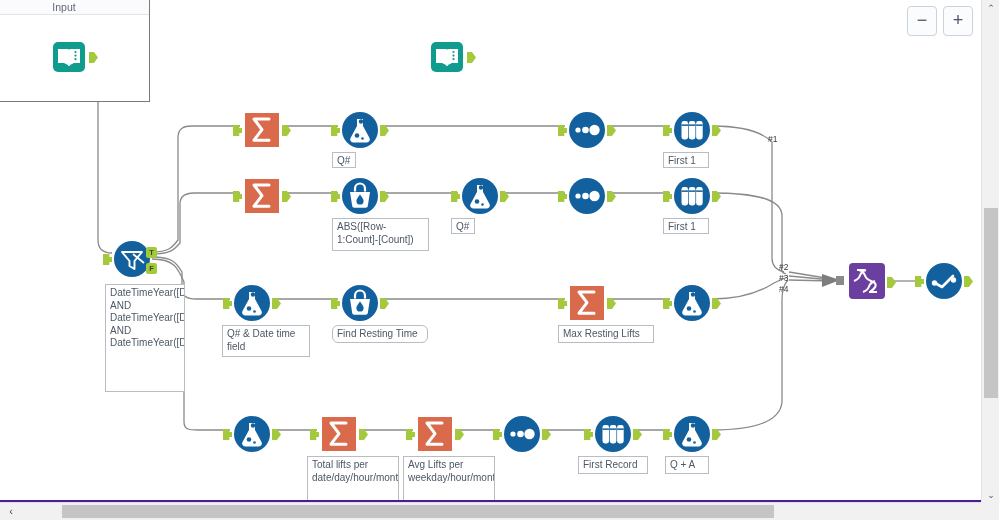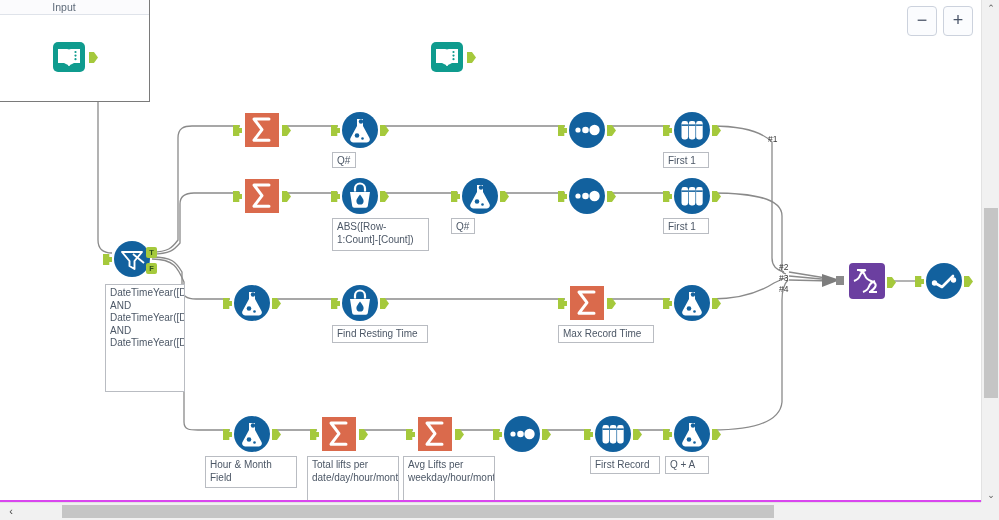--- a/index.html
+++ b/index.html
@@ -6,21 +6,21 @@
   html, body {
     margin: 0; padding: 0;
     width: 999px; height: 520px;
     overflow: hidden;
     font-family: "Liberation Sans", sans-serif;
     background: #ffffff;
   }
   #app {
     position: relative;
     width: 999px; height: 520px;
-    background: #d946ef;
+    background: #4c1d95;
     overflow: hidden;
   }
   
   #canvas {
     position: absolute;
     left: 0; top: 0;
     width: 981px; height: 500px;
     background: #ffffff;
     overflow: hidden;
   }
@@ -399,46 +399,47 @@
           <circle cx="19" cy="19" r="18" fill="#12619e"></circle>
           <path d="M16 8 v7 L9.5 27 a3 3 0 0 0 2.6 4.4 h13.8 A3 3 0 0 0 28.5 27 L22 15 V8 z" fill="#ffffff"></path>
           <circle cx="16" cy="24.5" r="2.3" fill="#12619e"></circle>
           <circle cx="21.5" cy="27.5" r="1.3" fill="#12619e"></circle>
           <circle cx="20" cy="10.5" r="2.2" fill="#12619e"></circle>
         </svg>
       </span>
       <span class="nub in"></span>
       <span class="nub out"></span>
     </div>
+    <div class="anno" style="left:222px; top:325px; width:88px; height:32px;">Q# &amp; Date time field</div>
 
     <div class="tool circle" style="left:341px; top:284px;">
       <span class="glyph">
         <svg width="38" height="38" viewBox="0 0 38 38">
           <circle cx="19" cy="19" r="18" fill="#12619e"></circle>
           <path d="M9 15 h20 l-2.2 14 a2 2 0 0 1 -2 1.8 h-11.6 a2 2 0 0 1 -2 -1.8 z" fill="#ffffff"></path>
           <path d="M14 14.5 v-3 a5 5 0 0 1 10 0 v3" fill="none" stroke="#ffffff" stroke-width="2.2"></path>
           <path d="M19 17.5 c 2.6 3.4 3.6 5 3.6 6.4 a3.6 3.6 0 0 1 -7.2 0 c0 -1.4 1 -3 3.6 -6.4 z" fill="#12619e"></path>
         </svg>
       </span>
       <span class="nub in"></span>
       <span class="nub out"></span>
     </div>
-    <div class="anno" style="left:332px; top:325px; width:96px; height:18px;">Find Resting Time</div>
+    <div class="anno" style="left:332px; top:325px; width:96px; height:18px;border-radius:6px;">Find Resting Time</div>
 
     <div class="tool" style="left:568px; top:284px;">
       <span class="glyph">
         <svg width="38" height="38" viewBox="0 0 38 38">
           <rect x="2" y="2" width="34" height="34" fill="#da6a4c"></rect>
           <path d="M26 8 H11 l8 10.6 -8 10.6 h15" fill="none" stroke="#ffffff" stroke-width="3" stroke-linejoin="round" stroke-linecap="round"></path>
         </svg>
       </span>
       <span class="nub in"></span>
       <span class="nub out"></span>
     </div>
-    <div class="anno" style="left:558px; top:325px; width:96px; height:18px;">Max Record Time</div>
+    <div class="anno" style="left:558px; top:325px; width:96px; height:18px;">Max Resting Lifts</div>
 
     <div class="tool circle" style="left:673px; top:284px;">
       <span class="glyph">
         <svg width="38" height="38" viewBox="0 0 38 38">
           <circle cx="19" cy="19" r="18" fill="#12619e"></circle>
           <path d="M16 8 v7 L9.5 27 a3 3 0 0 0 2.6 4.4 h13.8 A3 3 0 0 0 28.5 27 L22 15 V8 z" fill="#ffffff"></path>
           <circle cx="16" cy="24.5" r="2.3" fill="#12619e"></circle>
           <circle cx="21.5" cy="27.5" r="1.3" fill="#12619e"></circle>
           <circle cx="20" cy="10.5" r="2.2" fill="#12619e"></circle>
         </svg>
@@ -453,21 +454,20 @@
           <circle cx="19" cy="19" r="18" fill="#12619e"></circle>
           <path d="M16 8 v7 L9.5 27 a3 3 0 0 0 2.6 4.4 h13.8 A3 3 0 0 0 28.5 27 L22 15 V8 z" fill="#ffffff"></path>
           <circle cx="16" cy="24.5" r="2.3" fill="#12619e"></circle>
           <circle cx="21.5" cy="27.5" r="1.3" fill="#12619e"></circle>
           <circle cx="20" cy="10.5" r="2.2" fill="#12619e"></circle>
         </svg>
       </span>
       <span class="nub in"></span>
       <span class="nub out"></span>
     </div>
-    <div class="anno" style="left:205px; top:456px; width:92px; height:32px;">Hour &amp; Month Field</div>
 
     <div class="tool" style="left:320px; top:415px;">
       <span class="glyph">
         <svg width="38" height="38" viewBox="0 0 38 38">
           <rect x="2" y="2" width="34" height="34" fill="#da6a4c"></rect>
           <path d="M26 8 H11 l8 10.6 -8 10.6 h15" fill="none" stroke="#ffffff" stroke-width="3" stroke-linejoin="round" stroke-linecap="round"></path>
         </svg>
       </span>
       <span class="nub in"></span>
       <span class="nub out"></span>
@@ -507,21 +507,21 @@
           <rect x="15.8" y="10" width="6.6" height="18.5" rx="2.4" fill="#ffffff"></rect>
           <rect x="23.1" y="10" width="6.6" height="18.5" rx="2.4" fill="#ffffff"></rect>
           <rect x="8.5" y="13.4" width="6.6" height="1.5" fill="#12619e"></rect>
           <rect x="15.8" y="13.4" width="6.6" height="1.5" fill="#12619e"></rect>
           <rect x="23.1" y="13.4" width="6.6" height="1.5" fill="#12619e"></rect>
         </svg>
       </span>
       <span class="nub in"></span>
       <span class="nub out"></span>
     </div>
-    <div class="anno" style="left:578px; top:456px; width:70px; height:18px;margin-left:12px;">First Record</div>
+    <div class="anno" style="left:578px; top:456px; width:70px; height:18px;">First Record</div>
 
     <div class="tool circle" style="left:673px; top:415px;">
       <span class="glyph">
         <svg width="38" height="38" viewBox="0 0 38 38">
           <circle cx="19" cy="19" r="18" fill="#12619e"></circle>
           <path d="M16 8 v7 L9.5 27 a3 3 0 0 0 2.6 4.4 h13.8 A3 3 0 0 0 28.5 27 L22 15 V8 z" fill="#ffffff"></path>
           <circle cx="16" cy="24.5" r="2.3" fill="#12619e"></circle>
           <circle cx="21.5" cy="27.5" r="1.3" fill="#12619e"></circle>
           <circle cx="20" cy="10.5" r="2.2" fill="#12619e"></circle>
         </svg>

